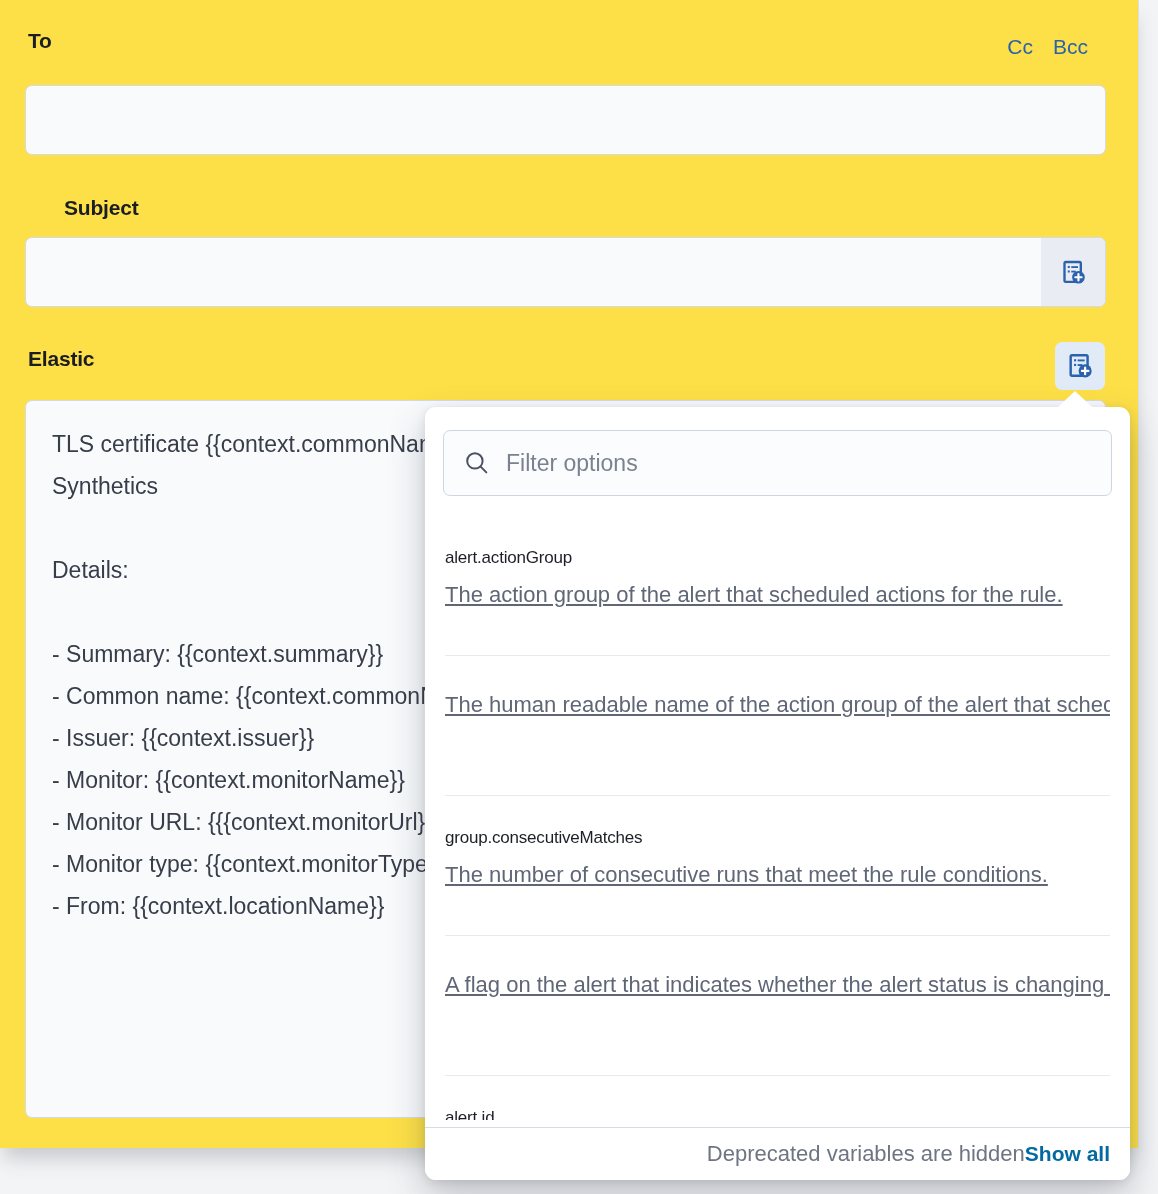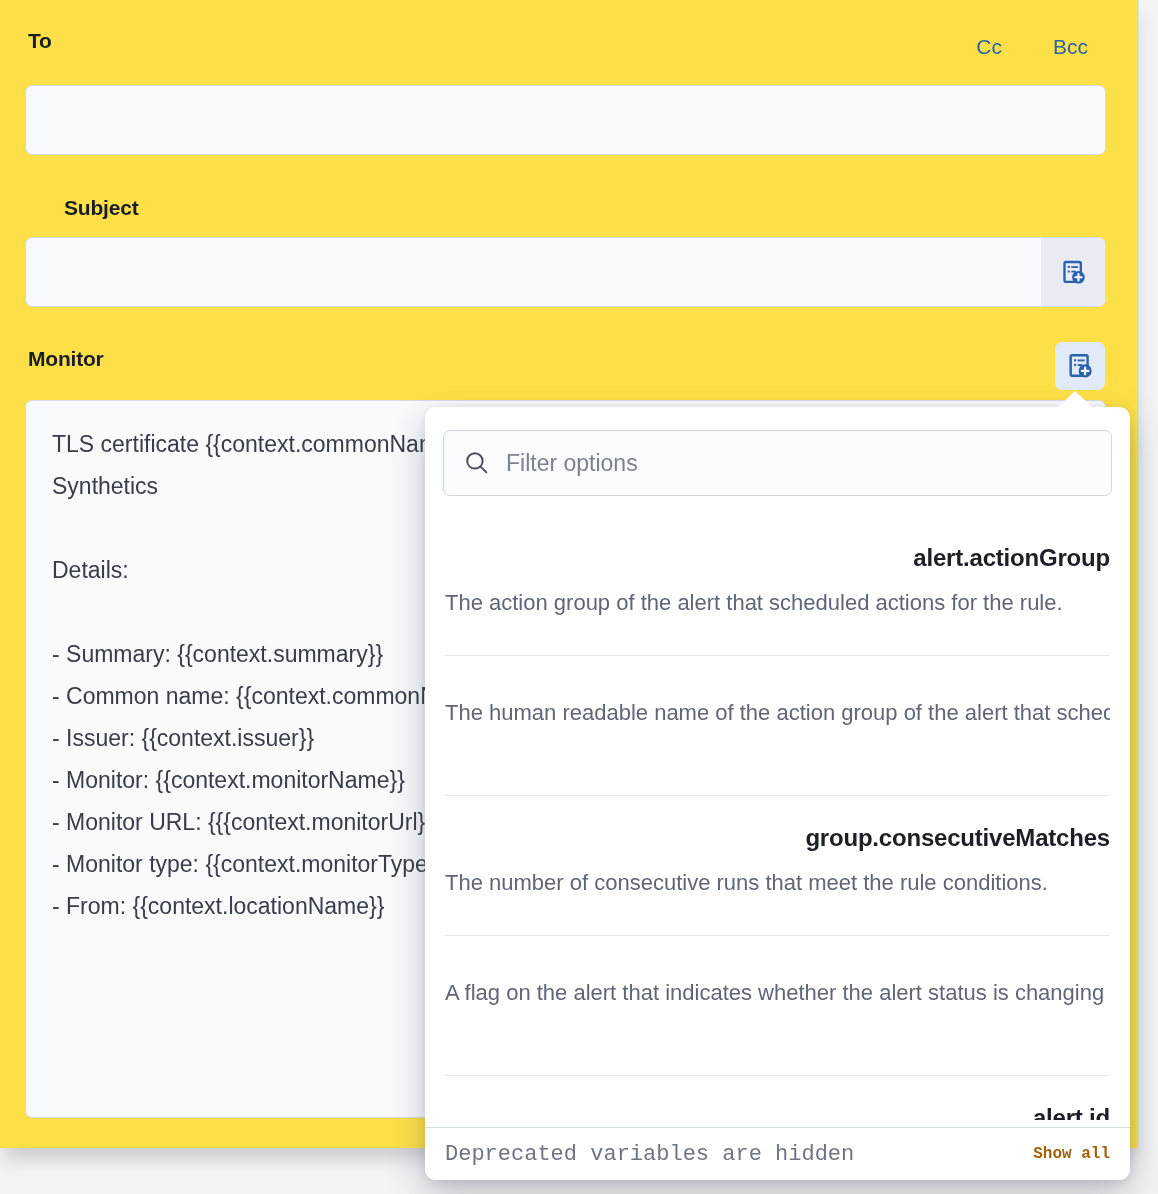--- a/index.html
+++ b/index.html
@@ -17,21 +17,21 @@
     box-shadow:0 14px 18px -4px rgba(70,75,85,.25);
   }
   .field-label {
     position:absolute; left:28px;
     font-size:21px; font-weight:700; color:#1b1d24; letter-spacing:-0.2px;
   }
   .lbl-to { top:29px; }
   .lbl-subject { top:196px;margin-left:36px; }
   .lbl-message { top:347px; }
 
-  .ccbcc { position:absolute; top:35px; right:50px; display:flex; gap:51px; }
+  .ccbcc { position:absolute; top:35px; right:50px; display:flex; gap:20px; }
   .blue-link { font-size:21px; font-weight:500; color:#2a62ad; cursor:pointer; }
 
   .text-input {
     position:absolute; left:25px; width:1081px; height:70px;
     background:#f9fafc; border:1px solid #d3dae6; border-radius:7px;
     font-size:23px; color:#373d49; padding:0 18px; outline:none;
   }
   .input-to { top:85px; }
   .input-subject { top:237px; padding-right:84px; }
 
@@ -76,36 +76,35 @@
 
   .var-list {
     position:absolute; left:20px; right:20px; top:109px; height:604px;
     overflow:hidden;
   }
   .var-item {
     height:140px; padding-top:27px;
     border-bottom:1px solid #e5eaf1; cursor:pointer;
   }
   .var-item:last-child { border-bottom:none; }
-  .var-name { font-size:24px; font-weight:700; color:#1c1f26; line-height:30px; letter-spacing:-0.2px;text-align:right; }
+  .var-name { font-size:17px; font-weight:400; color:#1c1f26; line-height:30px; letter-spacing:-0.2px; }
   .var-desc {
-    margin-top:16px; font-size:22px; color:#5f6676; line-height:28px;
-    white-space:nowrap; overflow:hidden;
+    margin-top:8px; font-size:22px; color:#5f6676; line-height:28px;
+    white-space:nowrap; overflow:hidden;text-decoration:underline;
   }
 
   .popover-footer {
     position:absolute; left:0; right:0; top:720px; height:53px;
     border-top:1px solid #d6dce6; background:#ffffff;
     border-radius:0 0 11px 11px;
-    display:flex; align-items:center; justify-content:space-between;
+    display:flex; align-items:center; justify-content:flex-end;
     padding:0 20px;
-    font-family:Liberation Mono, monospace;
   }
   .footer-note { font-size:22px; color:#6e7582; }
-  .show-all { font-size:16px; font-weight:600; color:#a16207; cursor:pointer; }
+  .show-all { font-size:21px; font-weight:600; color:#0369a1; cursor:pointer; }
 </style>
 </head>
 <body>
 
 <div class="panel">
 
   <div class="field-label lbl-to">To</div>
   <div class="ccbcc">
     <span class="blue-link">Cc</span>
     <span class="blue-link">Bcc</span>
@@ -119,21 +118,21 @@
       <rect x="4" y="2.7" width="14.5" height="17.6" rx="1.2" stroke="currentColor" stroke-width="2.1"></rect>
       <rect x="6.9" y="6.2" width="1.8" height="1.8" fill="currentColor"></rect>
       <rect x="6.9" y="10.2" width="1.8" height="1.8" fill="currentColor"></rect>
       <rect x="10" y="6.4" width="6" height="1.6" fill="currentColor"></rect>
       <rect x="10" y="10.4" width="4" height="1.6" fill="currentColor"></rect>
       <circle cx="16.4" cy="16.2" r="5.6" fill="currentColor"></circle>
       <path d="M16.4 13.4v5.6M13.6 16.2h5.6" stroke="#ffffff" stroke-width="1.9" stroke-linecap="round"></path>
     </svg>
   </div>
 
-  <div class="field-label lbl-message">Monitor</div>
+  <div class="field-label lbl-message">Elastic</div>
   <div class="message-add-btn">
     <svg class="icon-blue" width="28" height="28" viewBox="0 0 24 24" fill="none">
       <rect x="4" y="2.7" width="14.5" height="17.6" rx="1.2" stroke="currentColor" stroke-width="2.1"></rect>
       <rect x="6.9" y="6.2" width="1.8" height="1.8" fill="currentColor"></rect>
       <rect x="6.9" y="10.2" width="1.8" height="1.8" fill="currentColor"></rect>
       <rect x="10" y="6.4" width="6" height="1.6" fill="currentColor"></rect>
       <rect x="10" y="10.4" width="4" height="1.6" fill="currentColor"></rect>
       <circle cx="16.4" cy="16.2" r="5.6" fill="currentColor"></circle>
       <path d="M16.4 13.4v5.6M13.6 16.2h5.6" stroke="#ffffff" stroke-width="1.9" stroke-linecap="round"></path>
     </svg>

